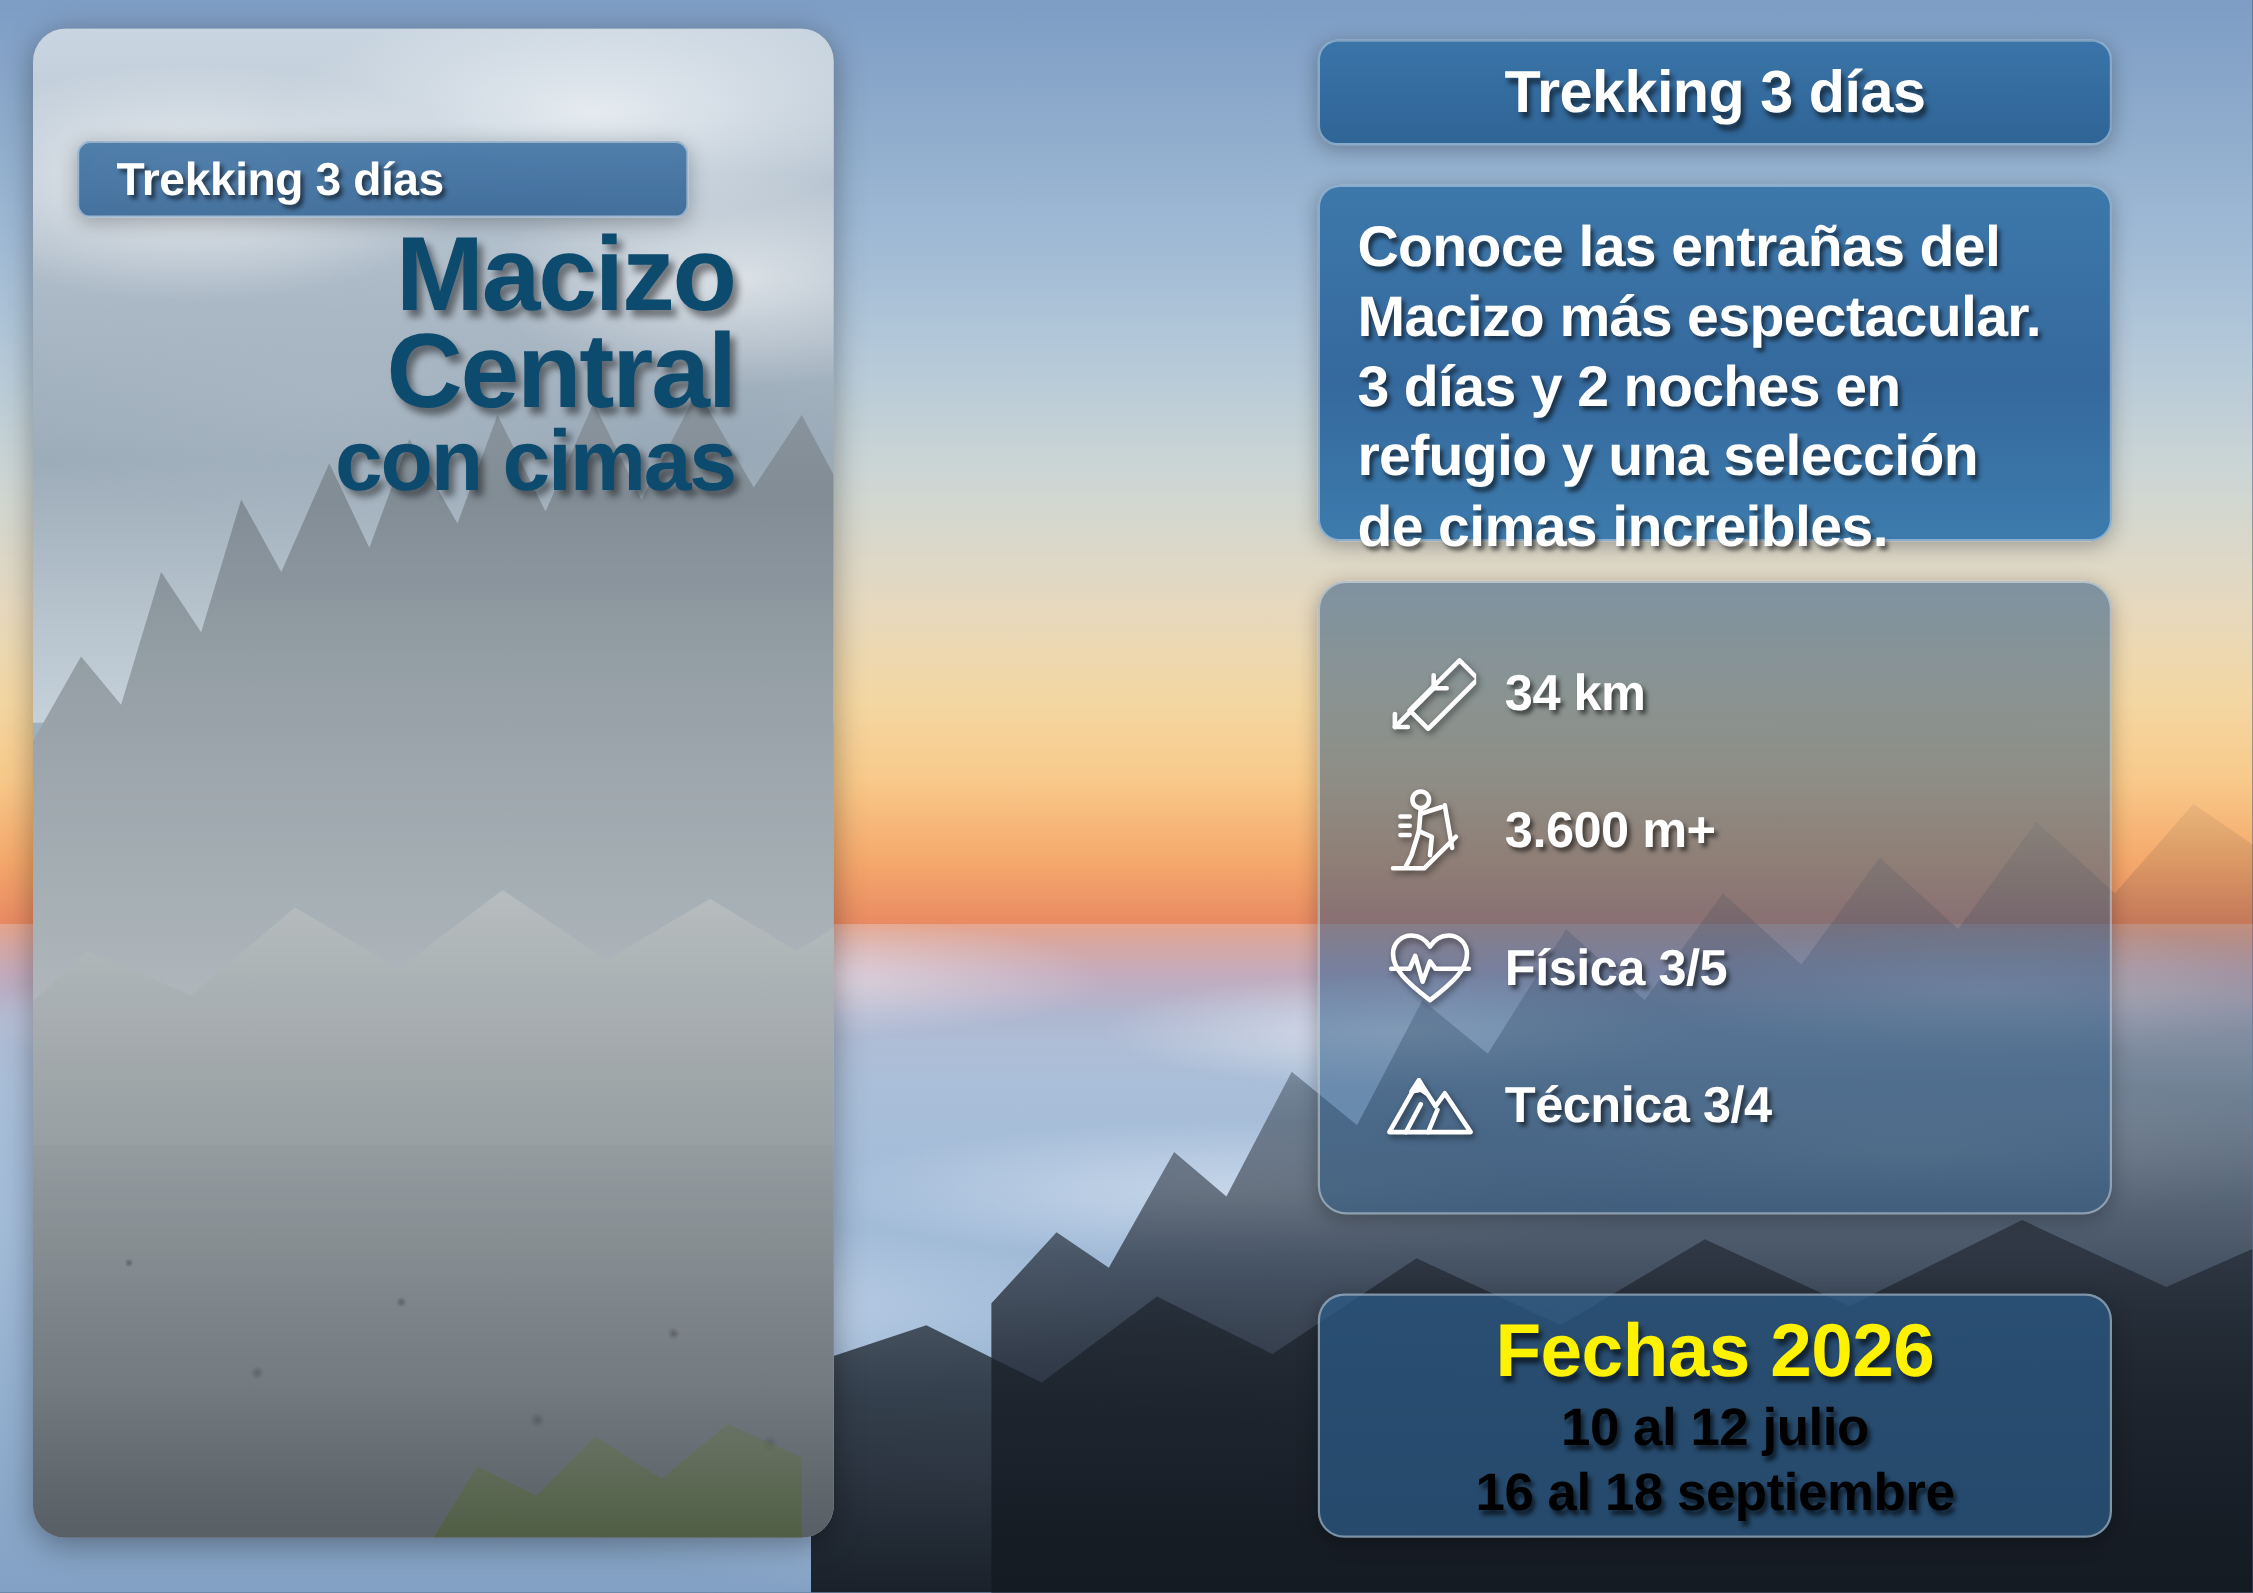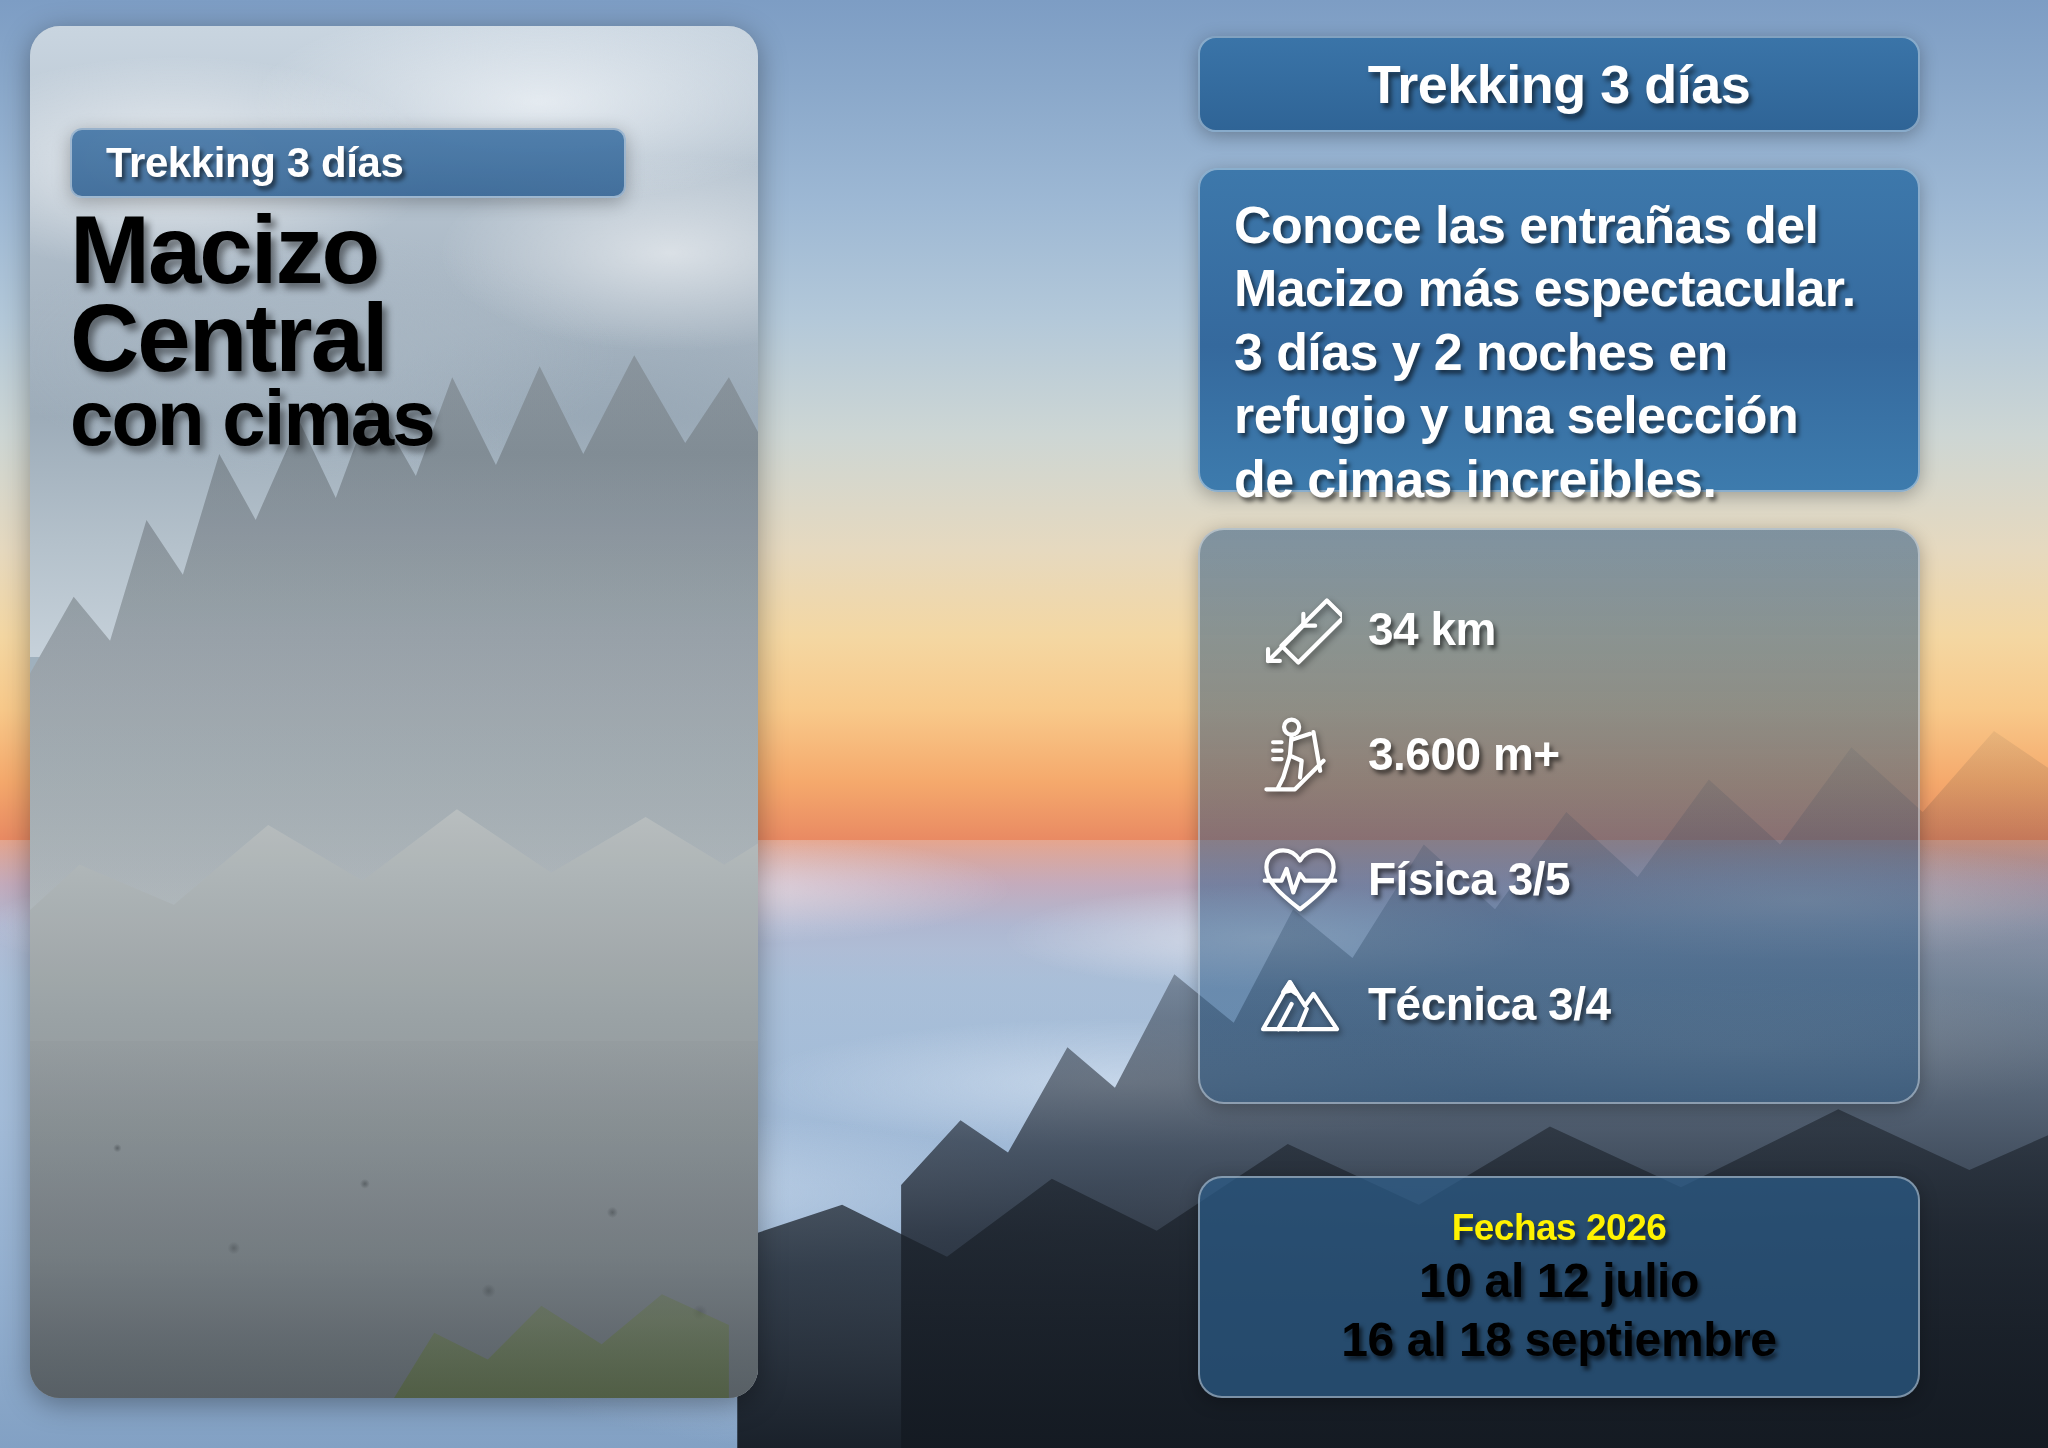--- a/index.html
+++ b/index.html
@@ -185,22 +185,22 @@
     font-weight: bold;
     letter-spacing: -.4px;
     text-shadow: 3px 4px 4px rgba(0,0,0,.55);
   }
 
   .card-title {
     position: absolute;
     left: 40px;
     right: 90px;
     top: 180px;
-    text-align: left;
-    color: #000000;
+    text-align: right;
+    color: #0c4a6e;
     font-weight: bold;
     letter-spacing: -2px;
     line-height: .92;
     text-shadow: 5px 6px 7px rgba(0,0,0,.45);
   }
   .card-title .l1 { display: block; font-size: 96px; }
   .card-title .l2 { display: block; font-size: 78px; }
 
   
   .panel-title {
@@ -288,21 +288,21 @@
     background: rgba(43,91,136,.72);
     border-radius: 24px;
     display: flex;
     flex-direction: column;
     align-items: center;
     justify-content: center;
     gap: 4px;
   }
   .panel-dates .d-head {
     color: #fff200;
-    font-size: 37px;
+    font-size: 68px;
     font-weight: bold;
     letter-spacing: -.5px;
     text-shadow: 3px 5px 5px rgba(0,0,0,.60);
   }
   .panel-dates .d-line {
     color: #000000;
     font-size: 48px;
     font-weight: bold;
     letter-spacing: -.4px;
     text-shadow: 3px 4px 4px rgba(0,0,0,.60);

